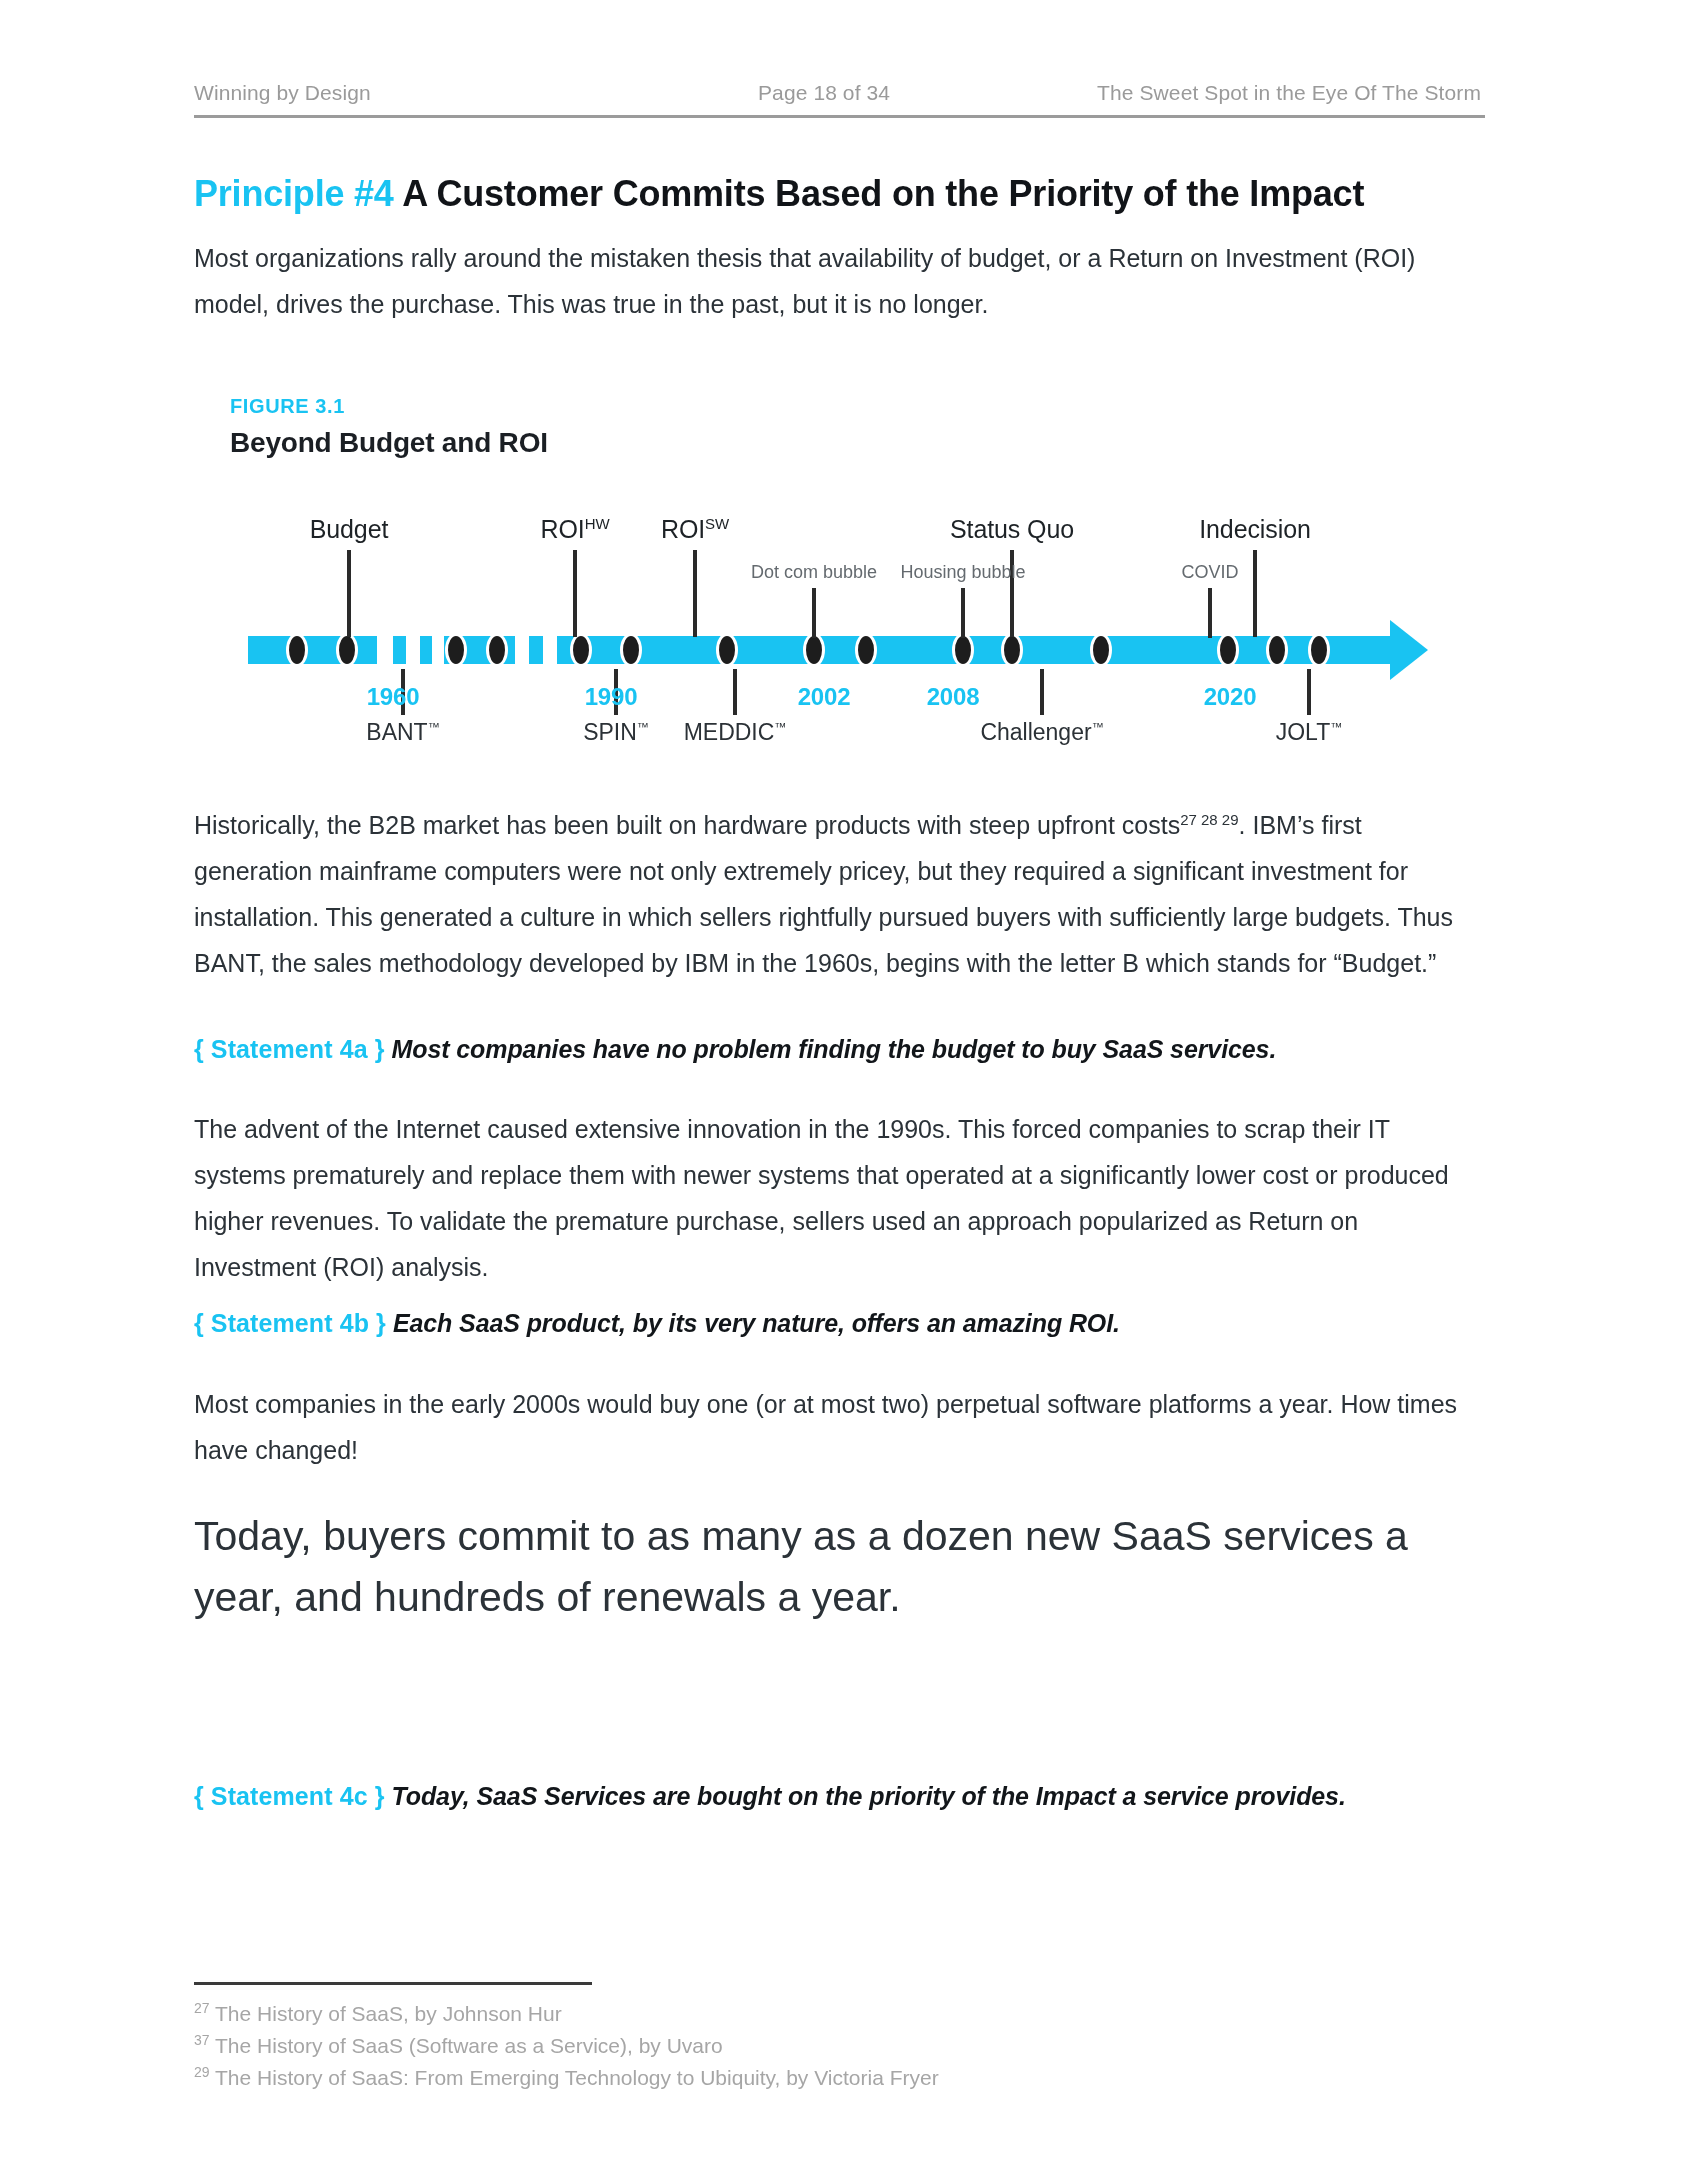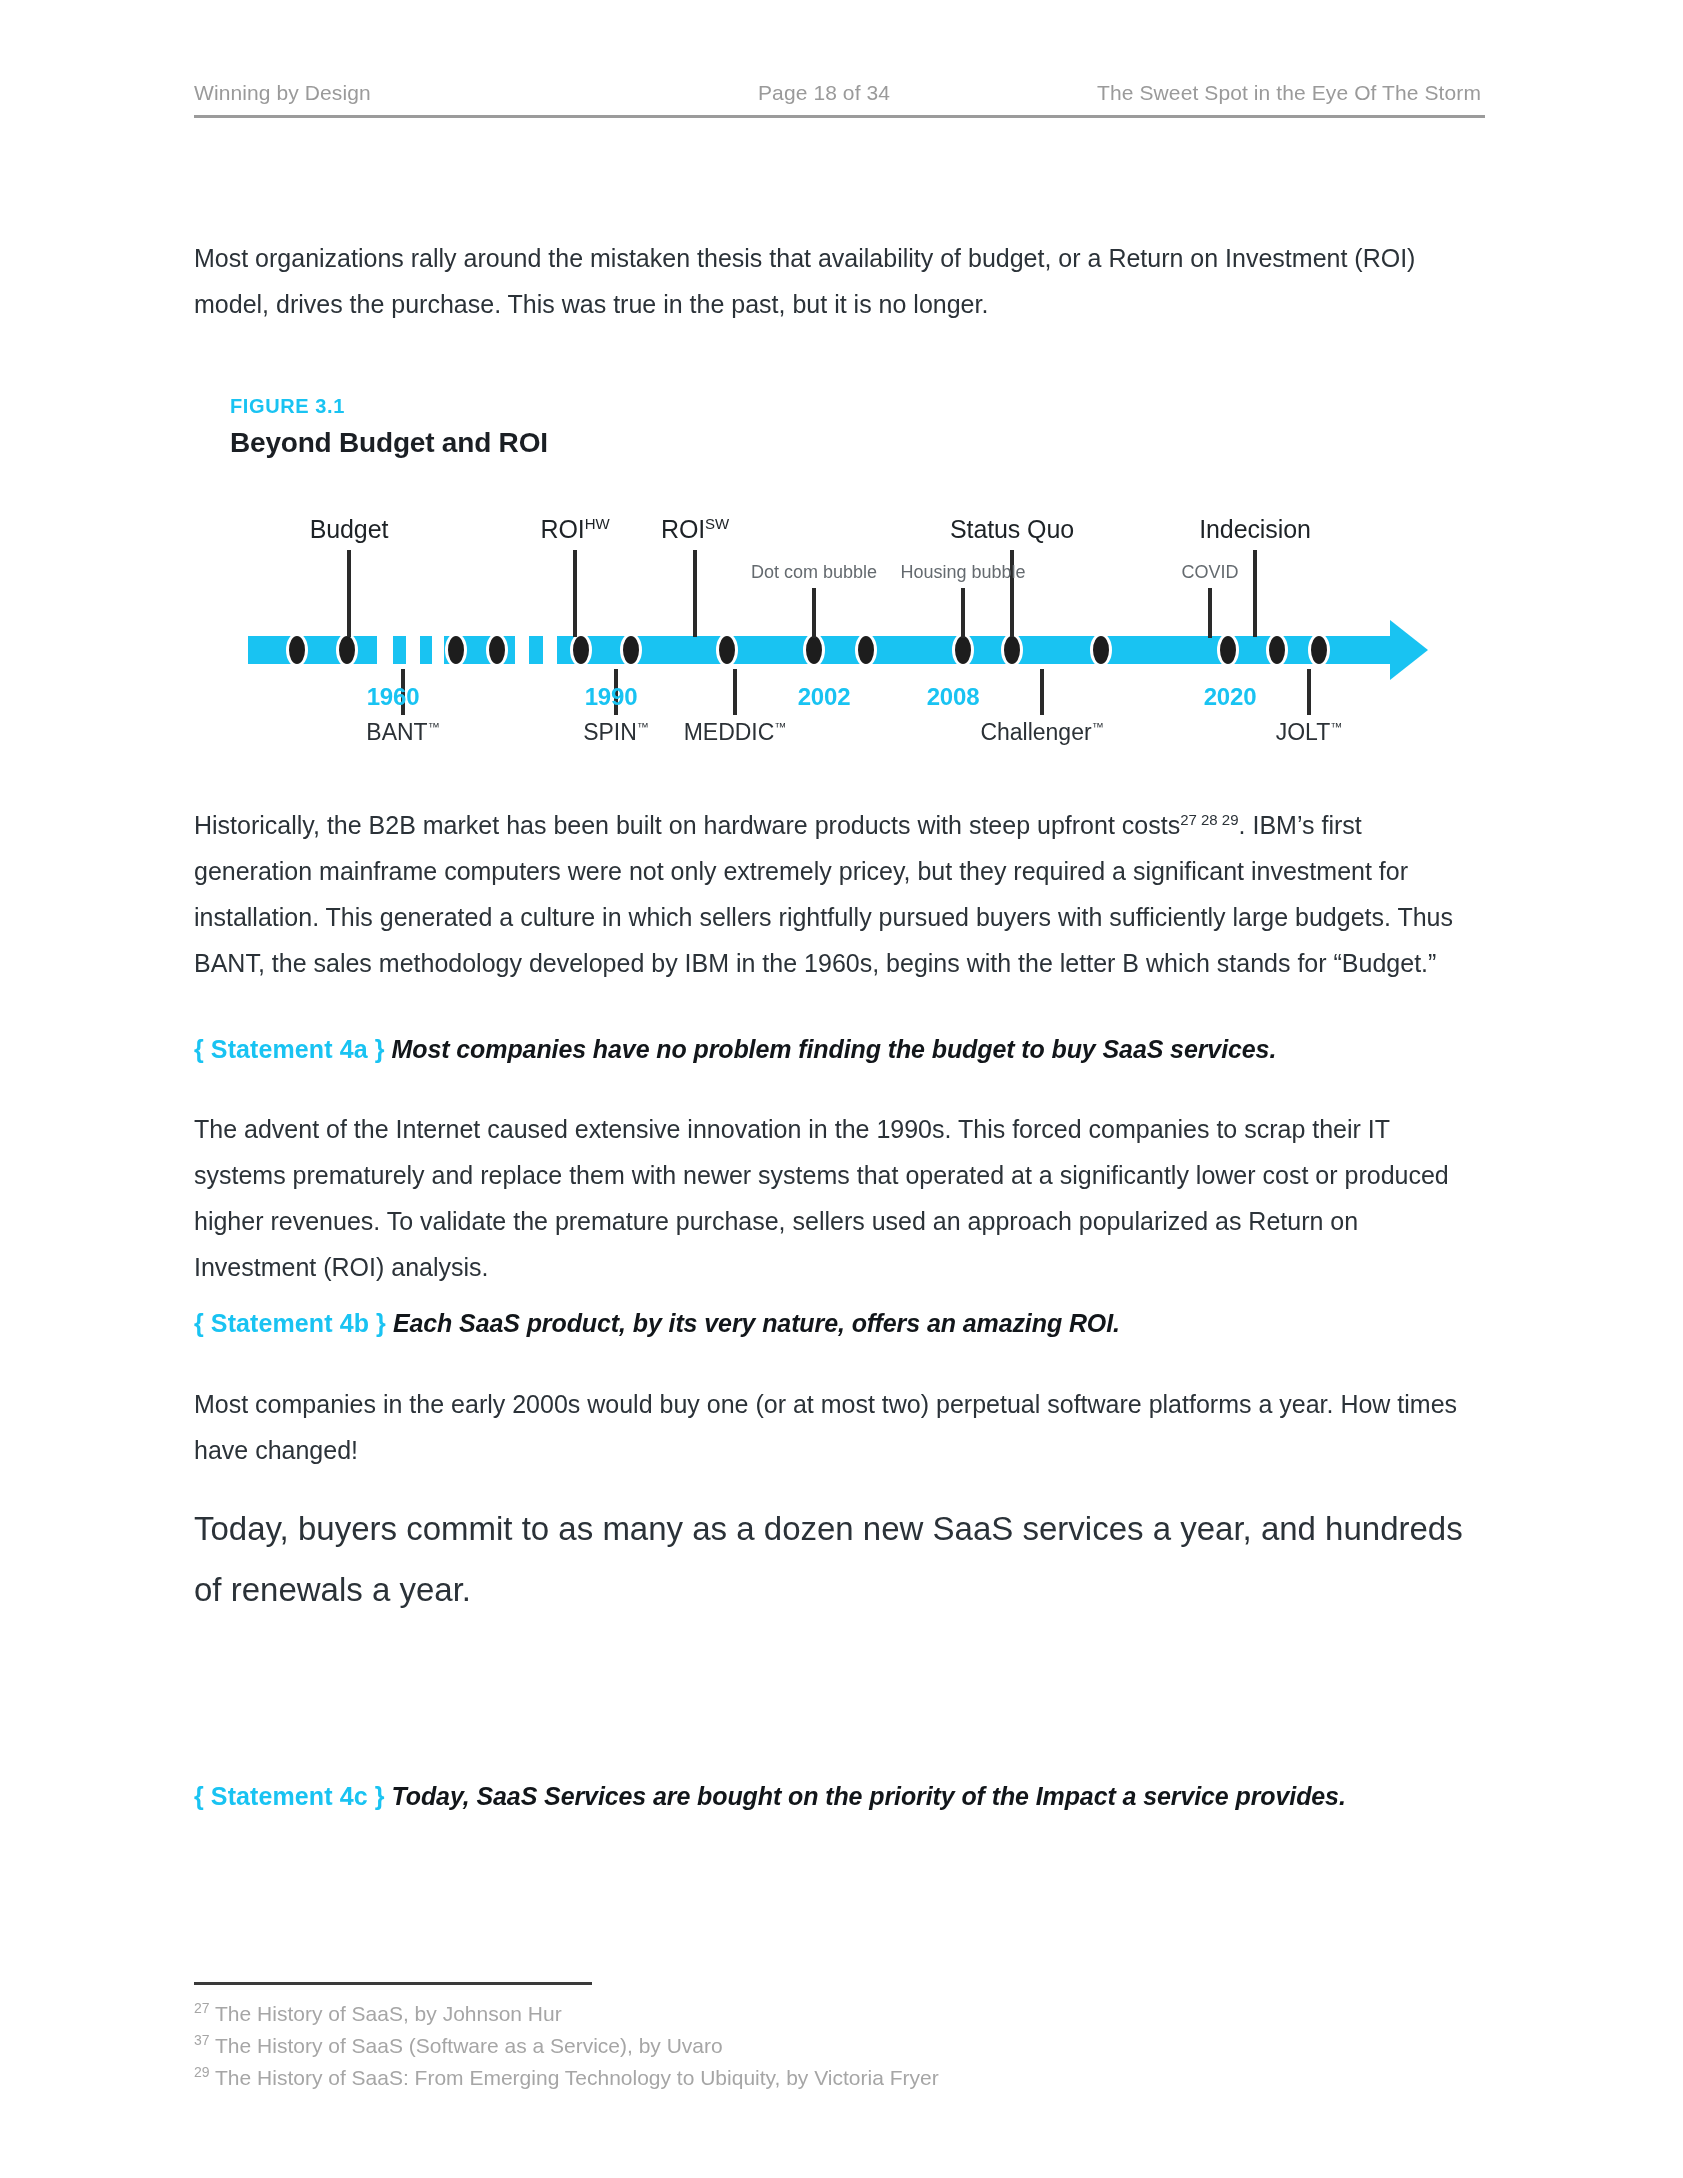--- a/index.html
+++ b/index.html
@@ -38,21 +38,21 @@
 
   
   .para {
     position:absolute; left:194px; width:1287px;
     font-size:25px; line-height:46px; color:#2b3238; font-weight:400;
   }
   .para sup { font-size:15px; vertical-align:super; line-height:0; }
 
   .bigpara {
     position:absolute; left:194px; width:1287px;
-    font-size:33px; line-height:61px; color:#2b3238; font-weight:400;
+    font-size:41px; line-height:61px; color:#2b3238; font-weight:400;
   }
 
   
   .statement {
     position:absolute; left:194px; width:1307px;
     font-size:25px; line-height:36px;margin-top:6px;
   }
   .statement .tag {
     color:#19c3f2; font-weight:700; font-style:normal;
     letter-spacing:0.1px;
@@ -138,20 +138,23 @@
 
 <div class="page">
 
   <div class="header">
     <div class="hdr-left">Winning by Design</div>
     <div class="hdr-center">Page 18 of 34</div>
     <div class="hdr-right">The Sweet Spot in the Eye Of The Storm</div>
   </div>
   <div class="header-rule"></div>
 
+  <h1 class="doc-title">
+    <span class="accent">Principle #4</span><span> A Customer Commits Based on the Priority of the Impact</span>
+  </h1>
 
   <p class="para" style="top:210px;">Most organizations rally around the mistaken thesis that availability of budget, or a Return on Investment (ROI) model, drives the purchase. This was true in the past, but it is no longer.</p>
 
   <div class="figure">
     <div class="fig-label">FIGURE 3.1</div>
     <div class="fig-title">Beyond Budget and ROI</div>
 
     <div class="fig-canvas">
       <div class="tl-bar"></div>
 

